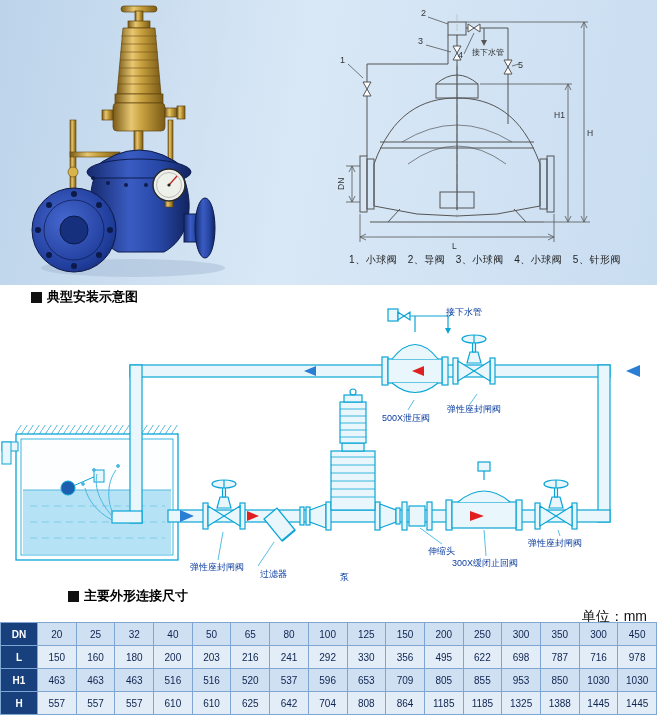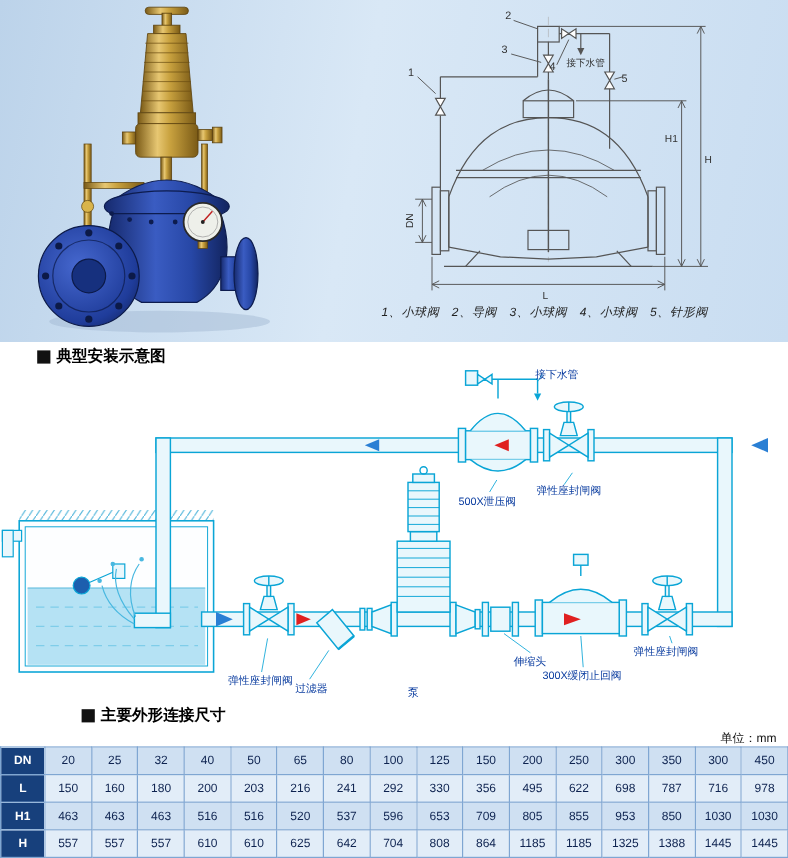--- a/index.html
+++ b/index.html
@@ -3,32 +3,32 @@
 <meta charset="utf-8">
 <style>
   * { margin:0; padding:0; box-sizing:border-box; }
   html,body { width:657px; height:715px; background:#fff; font-family:"Liberation Sans",sans-serif; }
   .page { position:relative; width:657px; height:715px; overflow:hidden; background:#fff; }
 
   .hero { position:absolute; left:0; top:0; width:657px; height:285px;
           background:linear-gradient(100deg,#bcd3ea 0%,#d9e8f6 45%,#c9ddf1 100%); }
   .photo   { position:absolute; left:18px; top:2px;  width:230px; height:280px; }
   .drawing { position:absolute; left:322px; top:6px; width:330px; height:245px; }
-  .hero-caption { position:absolute; left:318px; top:253px; width:334px; 
-                  font-size:10px; color:#222; letter-spacing:.5px; white-space:nowrap;font-style:italic; }
+  .hero-caption { position:absolute; left:318px; top:253px; width:334px; text-align:center;
+                  font-size:10px; color:#222; letter-spacing:.5px; white-space:nowrap; }
 
   .section-title { position:absolute; left:7px; display:flex; align-items:center; gap:5px;
                    font-size:13px; font-weight:bold; color:#000;padding-left:24px; }
   .bullet { width:11px; height:11px; background:#111; display:inline-block; }
   .st1 { top:288px; } .st2 { top:587px;margin-left:37px; }
 
   .install { position:absolute; left:0; top:304px; width:657px; height:282px; }
   .dlabel  { position:absolute; font-size:9px; color:#0b3da0; white-space:nowrap; }
 
-  .unit-label { position:absolute; right:10px; top:608px; font-size:10px; color:#111;margin-left:32px; }
+  .unit-label { position:absolute; right:10px; top:608px; font-size:14px; color:#111;margin-left:32px; }
 
   table.dims { position:absolute; left:0; top:622px; width:657px; border-collapse:collapse;
                table-layout:fixed; font-size:10px; color:#0e2350; }
   .dims td { border:1px solid #7fa6d2; text-align:center; height:23px; padding:0; overflow:hidden; }
   .dims td.rh { background:#17407c; color:#fff; font-weight:bold; }
   .dims tr:nth-child(odd)  td:not(.rh) { background:#cfe0f2; }
   .dims tr:nth-child(even) td:not(.rh) { background:#e2edf8; }
 </style>
 </head>
 <body>
@@ -346,21 +346,21 @@
       <line x1="486" y1="252" x2="484" y2="226"></line>
       <line x1="560" y1="232" x2="558" y2="226"></line>
       <line x1="452" y1="8" x2="448" y2="14"></line>
     </g>
   </svg>
 
   <div class="dlabel" style="left:446px;top:306px">接下水管</div>
   <div class="dlabel" style="left:447px;top:403px">弹性座封闸阀</div>
   <div class="dlabel" style="left:382px;top:412px">500X泄压阀</div>
   <div class="dlabel" style="left:190px;top:561px">弹性座封闸阀</div>
-  <div class="dlabel" style="left:246px;top:568px">过滤器</div>
+  <div class="dlabel" style="left:260px;top:568px">过滤器</div>
   <div class="dlabel" style="left:340px;top:571px">泵</div>
   <div class="dlabel" style="left:428px;top:545px">伸缩头</div>
   <div class="dlabel" style="left:452px;top:557px">300X缓闭止回阀</div>
   <div class="dlabel" style="left:528px;top:537px">弹性座封闸阀</div>
 
   <div class="section-title st2">
     <span class="bullet"></span>
     <span>主要外形连接尺寸</span>
   </div>
   <div class="unit-label">单位：mm</div>

